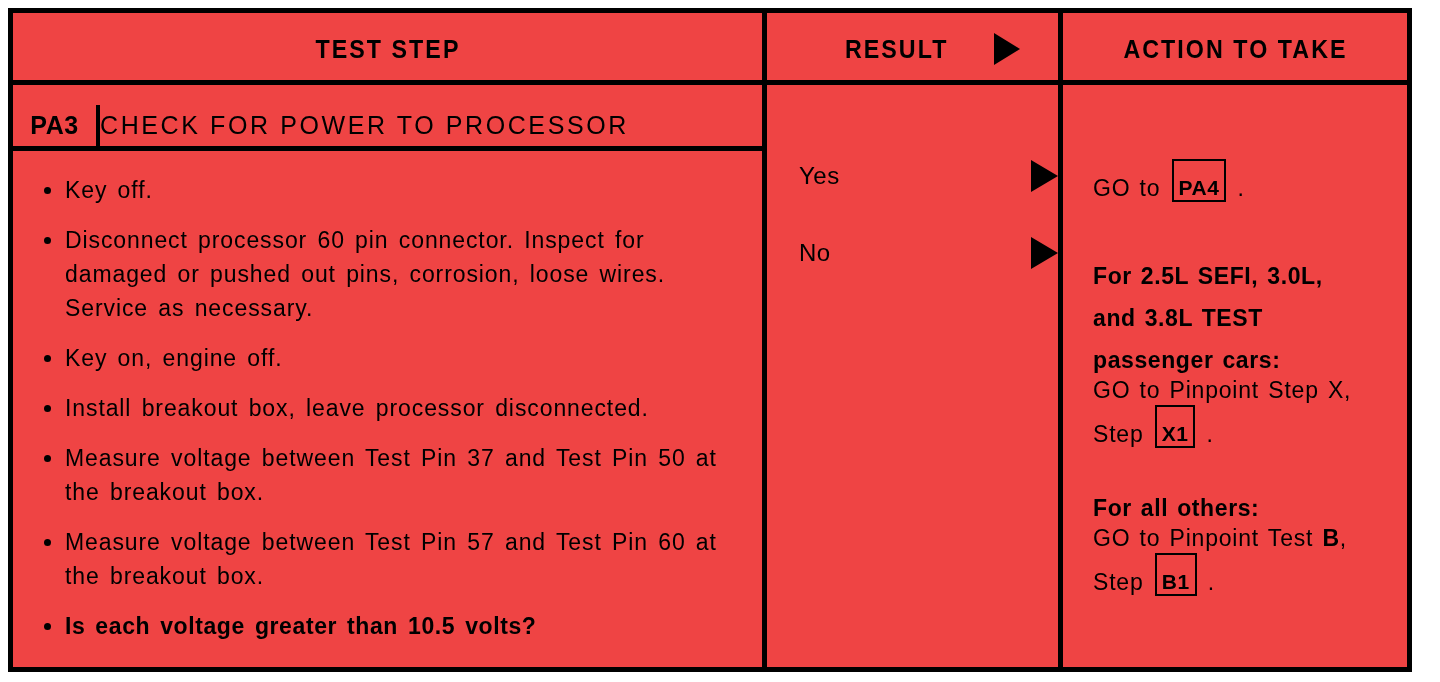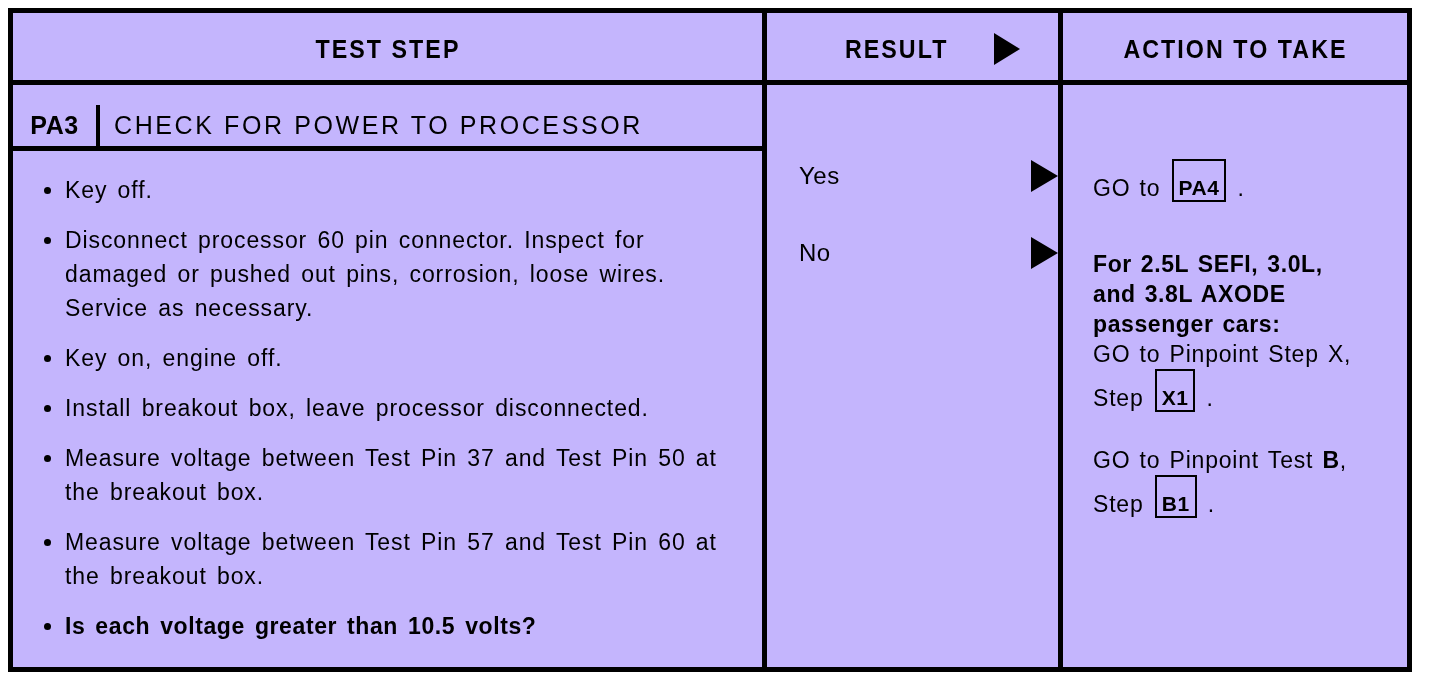--- a/index.html
+++ b/index.html
@@ -24,21 +24,21 @@
 
   
   .table-frame {
     position: absolute;
     left: 8px;
     top: 8px;
     width: 1404px;          
     height: 664px;          
     box-sizing: border-box;
     border: 5px solid #000;
-    background: #c4b5fd;
+    background: #ef4444;
   }
 
   
   .header-row {
     position: absolute;
     left: 0;
     top: 0;
     width: 100%;
     height: 72px;           
     box-sizing: border-box;
@@ -131,21 +131,20 @@
     align-items: center;
     justify-content: center;
     font-weight: bold;
     font-size: 25px;
     letter-spacing: 0.5px;
   }
   .step-title {
     flex: 1;
     display: flex;
     align-items: center;
-    padding-left: 14px;
     font-size: 25px;
     letter-spacing: 2.6px;
     transform-origin: left center;
     white-space: nowrap;
   }
 
   
   .bullets {
     position: absolute;
     left: 0;
@@ -225,21 +224,21 @@
     box-sizing: border-box;
   }
   .action-block { margin-bottom: 0; }
   .action-line {
     font-size: 23px;
     line-height: 30px;
     letter-spacing: 0.8px;
     word-spacing: 2px;
     white-space: nowrap;
   }
-  .action-line.bold { font-weight: bold; letter-spacing: 0.6px; }
+  .action-line.bold { font-weight: bold; letter-spacing: 0.6px; margin-top: 12px; }
   .gap-lg { height: 46px; }
   .gap-md { height: 32px; }
 
   
   .boxref {
     display: inline-block;
     border: 2px solid #000;
     padding: 15px 5px 1px 5px;
     font-weight: bold;
     font-size: 21px;
@@ -313,33 +312,34 @@
             <span>GO to</span>
             <span class="boxref">PA4</span>
             <span>.</span>
           </div>
         </div>
 
         <div class="gap-lg"></div>
 
         <div class="action-block">
           <div class="action-line bold">For 2.5L SEFI, 3.0L,</div>
-          <div class="action-line bold">and 3.8L AXODE</div>
+          <div class="action-line bold">and 3.8L TEST</div>
           <div class="action-line bold">passenger cars:</div>
           <div class="action-line">GO to Pinpoint Step X,</div>
           <div class="action-line">
             <span>Step</span>
             <span class="boxref">X1</span>
             <span>.</span>
           </div>
         </div>
 
         <div class="gap-md"></div>
 
         <div class="action-block">
+          <div class="action-line bold">For all others:</div>
           <div class="action-line">
             <span>GO to Pinpoint Test</span>
             <span class="b">B</span><span>,</span>
           </div>
           <div class="action-line">
             <span>Step</span>
             <span class="boxref">B1</span>
             <span>.</span>
           </div>
         </div>

